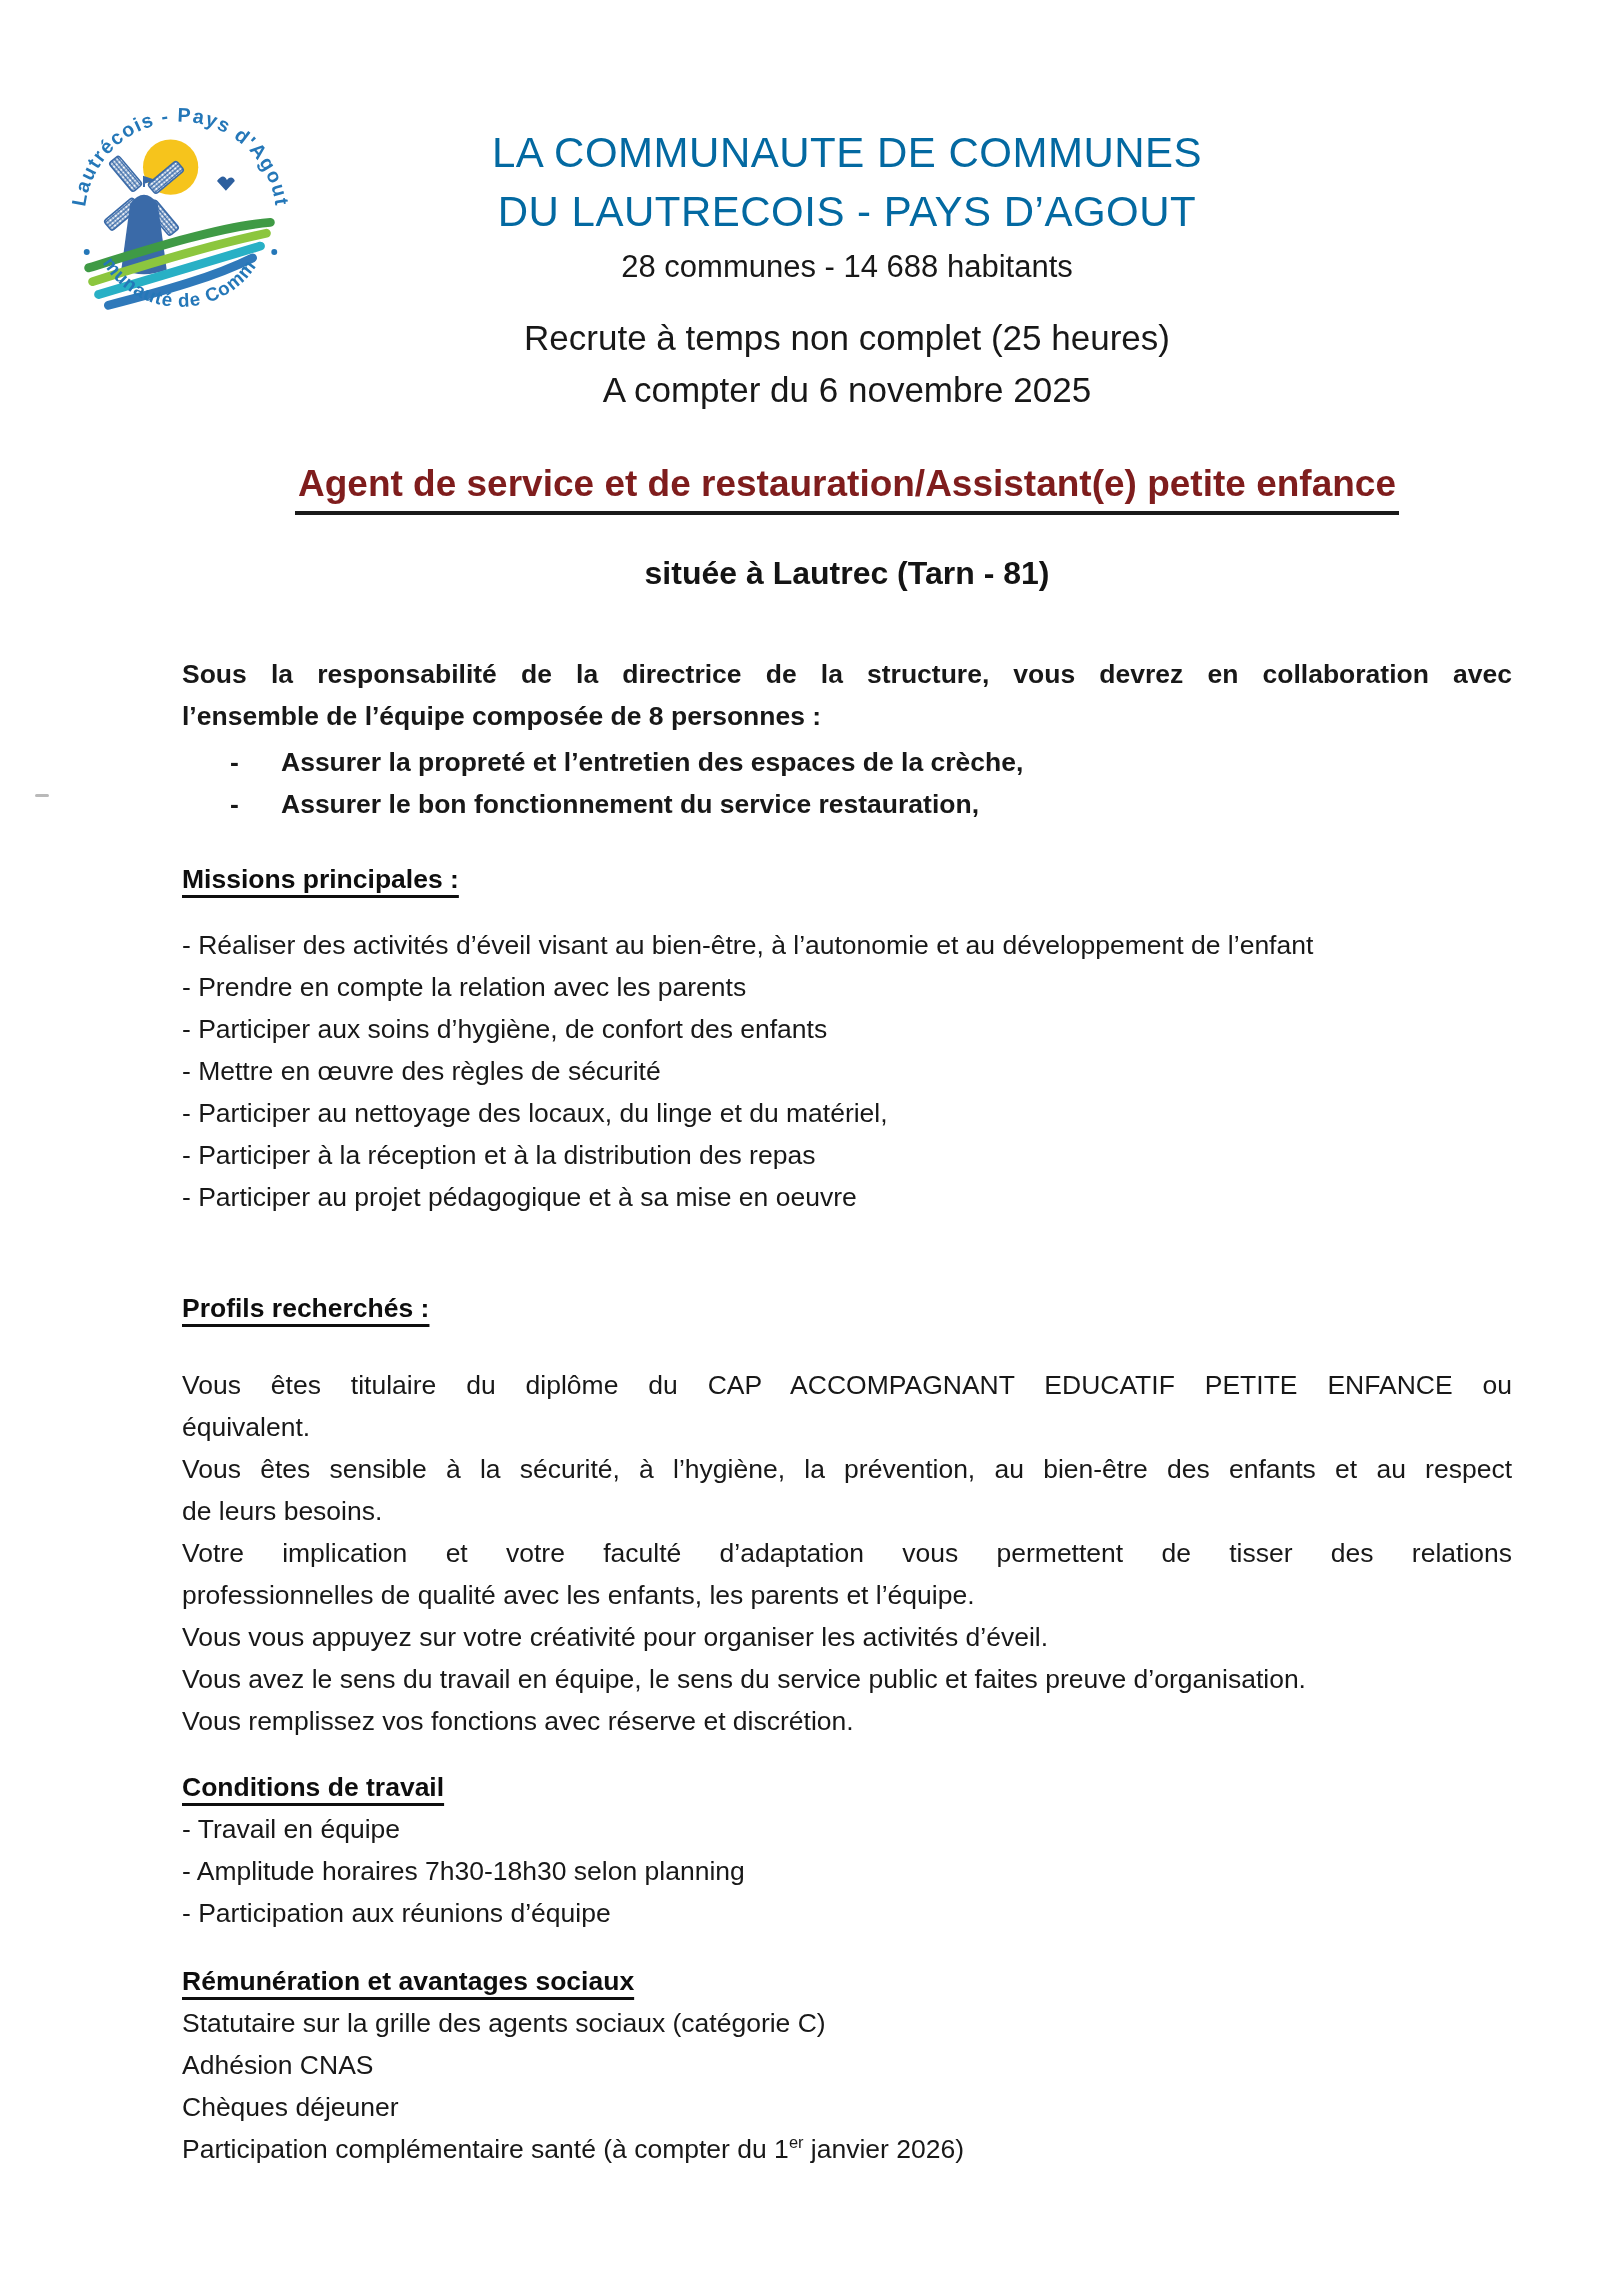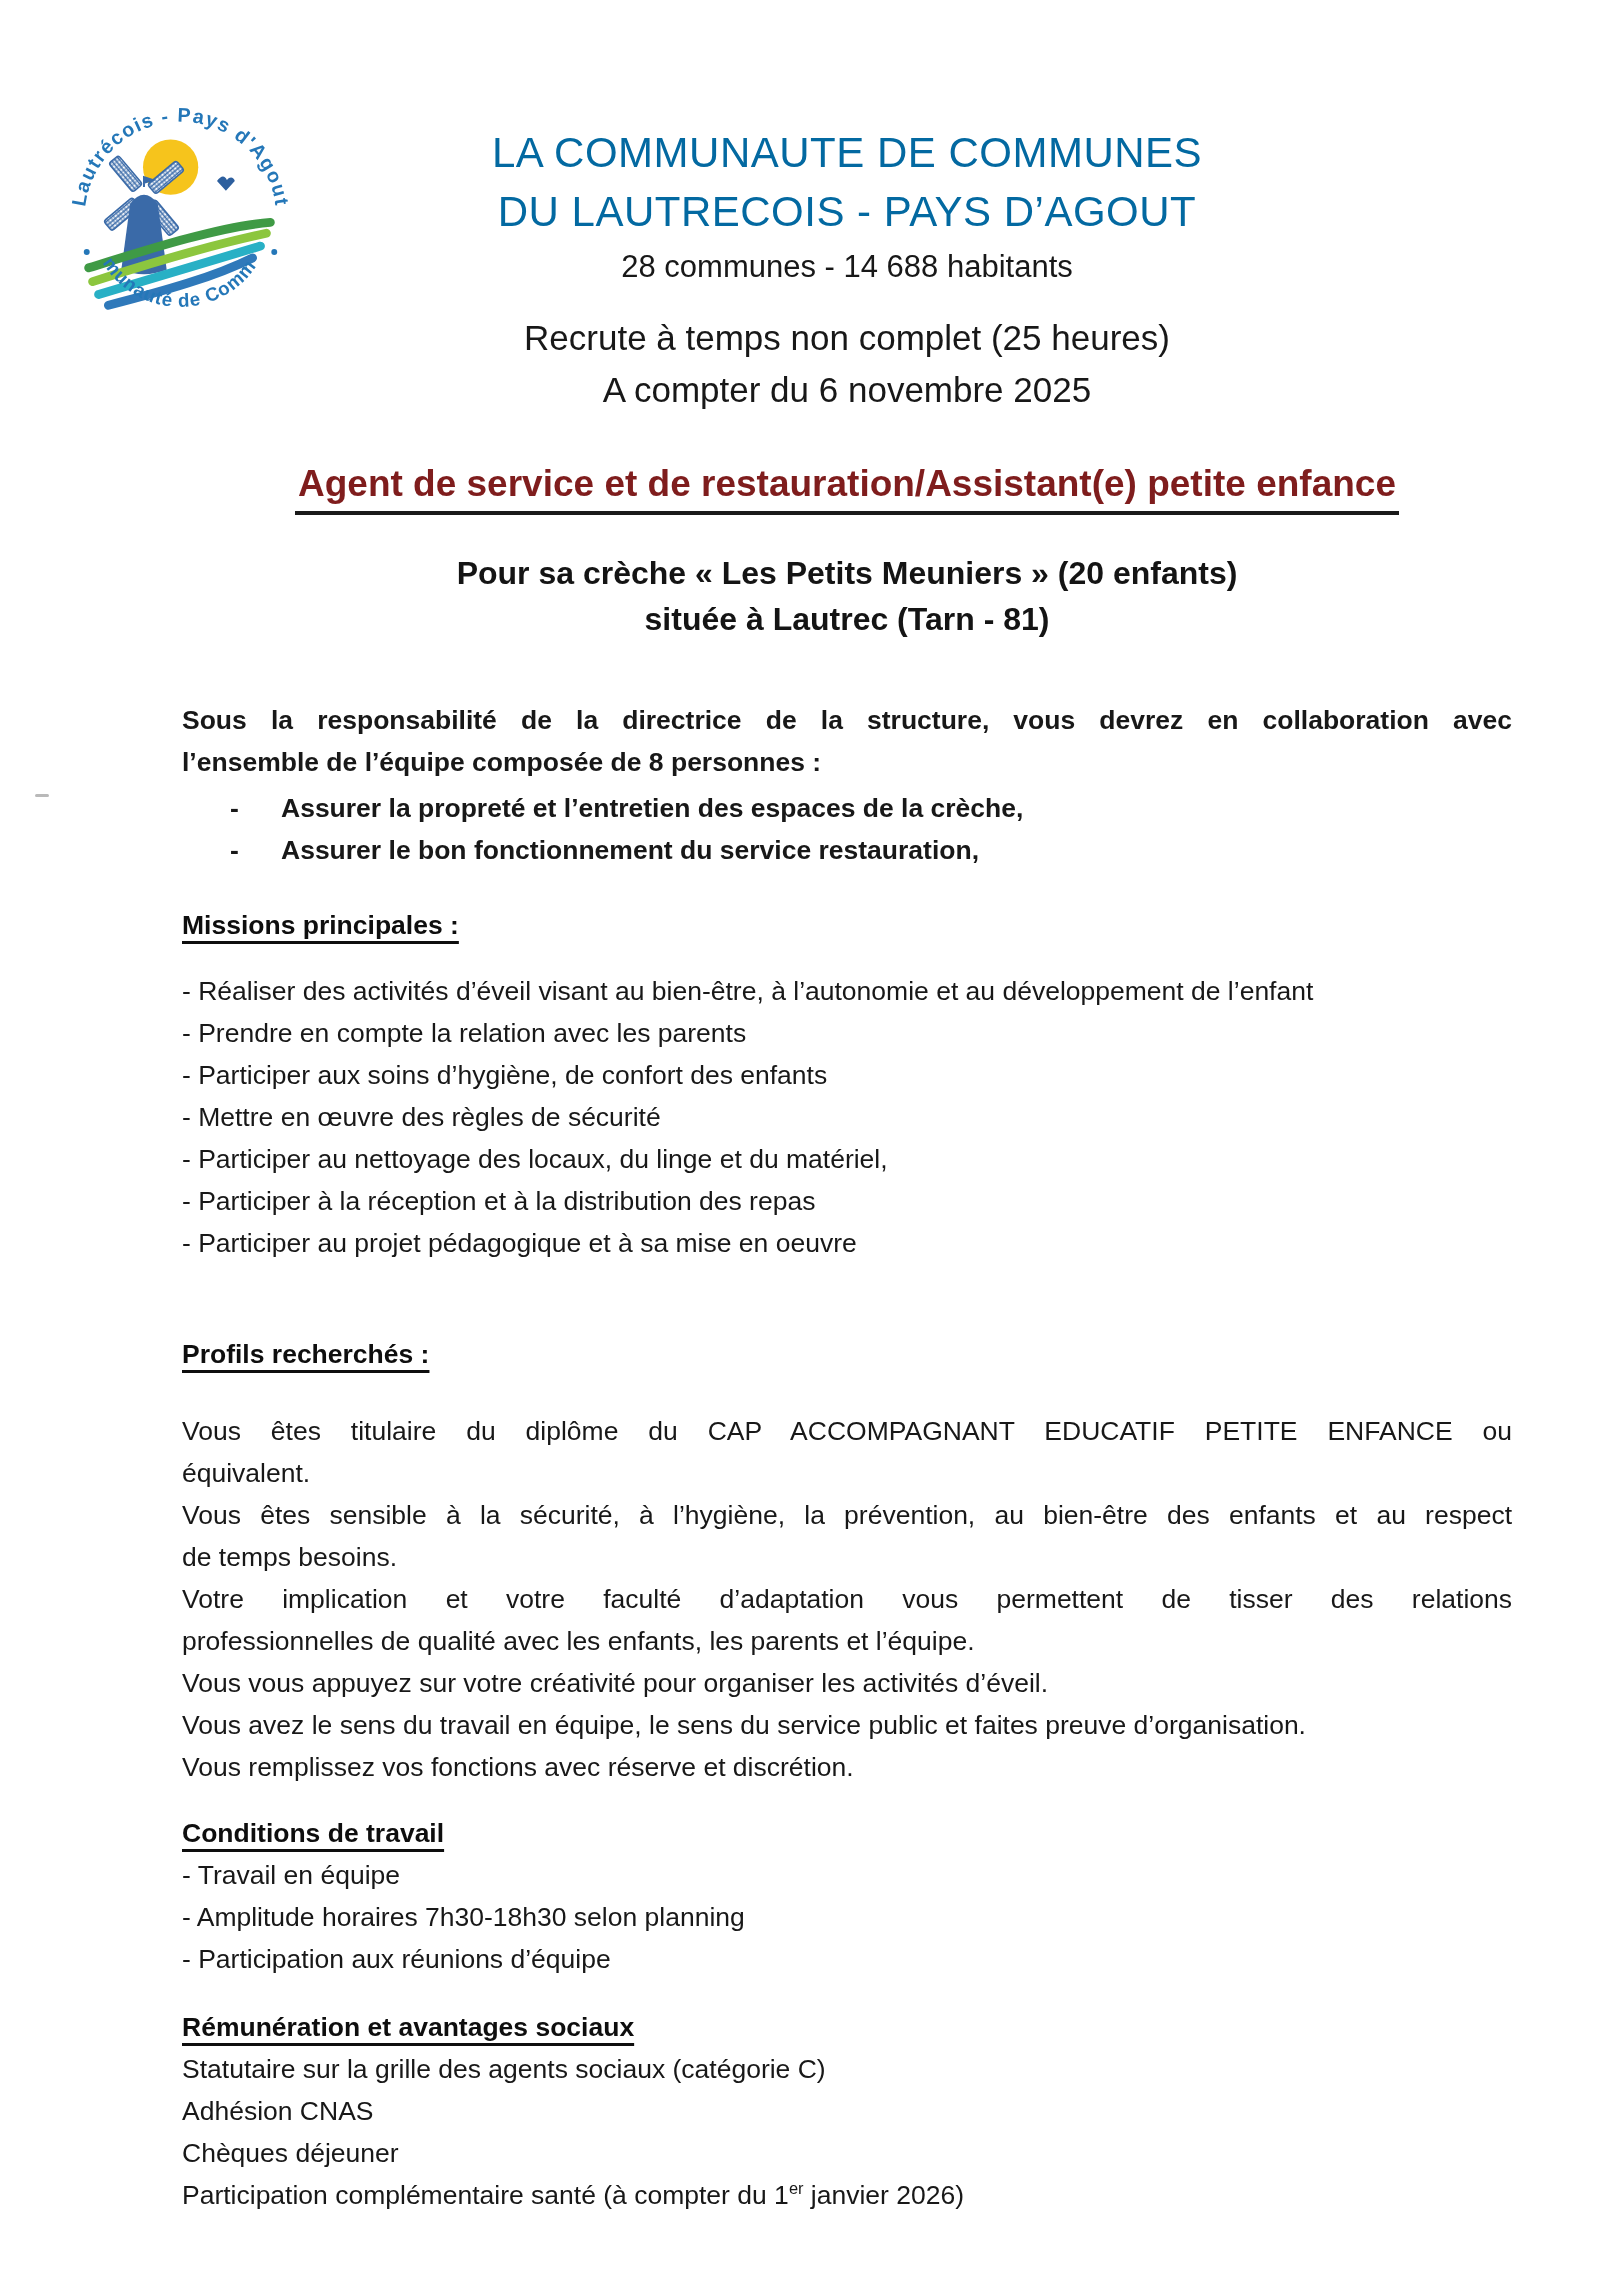--- a/index.html
+++ b/index.html
@@ -105,21 +105,20 @@
     <div class="recruit">
       <div>Recrute à temps non complet (25 heures)</div>
       <div>A compter du 6 novembre 2025</div>
     </div>
 
     <div class="job-title">
       <span class="u-thick">Agent de service et de restauration/Assistant(e) petite enfance</span>
     </div>
 
     <div class="subtitle">
-      <div>Pour sa crèche « Les Petits Meuniers » (20 enfants)</div>
       <div>située à Lautrec (Tarn - 81)</div>
     </div>
   </header>
 
   <main class="doc-body">
 
     <div class="bold">
       <div class="line stretch">Sous la responsabilité de la directrice de la structure, vous devrez en collaboration avec</div>
       <div class="line">l’ensemble de l’équipe composée de 8 personnes :</div>
     </div>
@@ -148,21 +147,21 @@
       <div class="line oneline">- Participer au projet pédagogique et à sa mise en oeuvre</div>
     </div>
 
     <div class="section-heading mt-profile">
       <span class="u">Profils recherchés :</span>
     </div>
     <div class="profile-paragraphs">
       <div class="line stretch">Vous êtes titulaire du diplôme du CAP ACCOMPAGNANT EDUCATIF PETITE ENFANCE ou</div>
       <div class="line">équivalent.</div>
       <div class="line stretch">Vous êtes sensible à la sécurité, à l’hygiène, la prévention, au bien-être des enfants et au respect</div>
-      <div class="line">de temps besoins.</div>
+      <div class="line">de leurs besoins.</div>
       <div class="line stretch">Votre implication et votre faculté d’adaptation vous permettent de tisser des relations</div>
       <div class="line">professionnelles de qualité avec les enfants, les parents et l’équipe.</div>
       <div class="line oneline">Vous vous appuyez sur votre créativité pour organiser les activités d’éveil.</div>
       <div class="line oneline">Vous avez le sens du travail en équipe, le sens du service public et faites preuve d’organisation.</div>
       <div class="line oneline">Vous remplissez vos fonctions avec réserve et discrétion.</div>
     </div>
 
     <div class="section-heading mt-conditions">
       <span class="u">Conditions de travail</span>
     </div>

